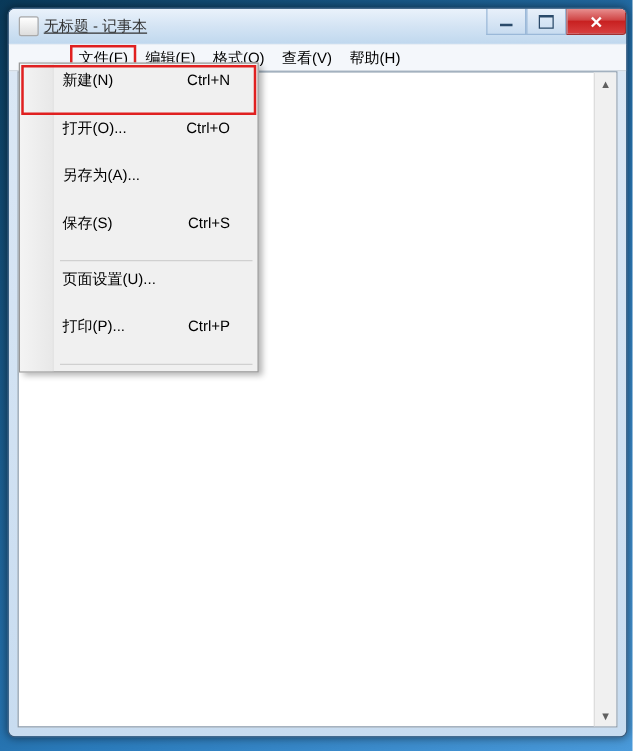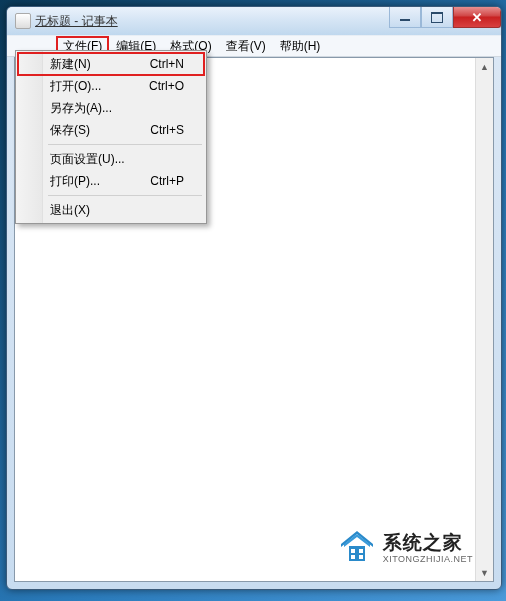--- a/index.html
+++ b/index.html
@@ -143,21 +143,21 @@
     left:0; top:0; bottom:0;
     width:26px;
     background: linear-gradient(to right,#f4f4f4,#e8e8e8);
     border-right:1px solid #e0e0e0;
   }
   .dd-item {
     display: flex;
     justify-content: space-between;
     align-items: center;
     height: 22px;
-    padding: 0 20px 0 32px;
+    padding: 0 20px 16px 32px;
     color: #000;
     position: relative;
     z-index: 2;
   }
   .dd-item.highlighted {
     outline: 2px solid #e02020;
     outline-offset: -1px;
   }
   .dd-sep {
     height: 1px;
@@ -219,37 +219,20 @@
     <div class="menu-item">帮助(H)</div>
   </div>
 
   <div class="content-area">
     <div class="scrollbar-v">
       <div class="sb-arrow">▲</div>
       <div style="position:absolute;bottom:0;left:0;right:0;">
         <div class="sb-arrow">▼</div>
       </div>
     </div>
-    <div class="watermark">
-      <div class="wm-icon">
-        <svg viewBox="0 0 40 36" width="40" height="36">
-          <path d="M4 18 L20 5 L36 18 L36 15 L20 2 L4 15 Z" fill="#2a8aca"></path>
-          <path d="M7 18 L20 8 L33 18 L33 15 L20 5 L7 15 Z" fill="#3a9ada"></path>
-          <rect x="12" y="17" width="16" height="15" fill="#2a8aca"></rect>
-          <rect x="14" y="20" width="4" height="4" fill="#fff"></rect>
-          <rect x="22" y="20" width="4" height="4" fill="#fff"></rect>
-          <rect x="14" y="26" width="4" height="4" fill="#fff"></rect>
-          <rect x="22" y="26" width="4" height="4" fill="#fff"></rect>
-        </svg>
-      </div>
-      <div>
-        <div class="wm-text-cn">系统之家</div>
-        <div class="wm-text-en">XITONGZHIJIA.NET</div>
-      </div>
-    </div>
   </div>
 </div>
 
 <div class="dropdown">
   <div class="dd-strip"></div>
   <div class="dd-item highlighted">
     <span>新建(N)</span>
     <span>Ctrl+N</span>
   </div>
   <div class="dd-item">
@@ -267,17 +250,13 @@
   <div class="dd-sep"></div>
   <div class="dd-item">
     <span>页面设置(U)...</span>
     <span></span>
   </div>
   <div class="dd-item">
     <span>打印(P)...</span>
     <span>Ctrl+P</span>
   </div>
   <div class="dd-sep"></div>
-  <div class="dd-item">
-    <span>退出(X)</span>
-    <span></span>
-  </div>
 </div>
 
 </body></html>

